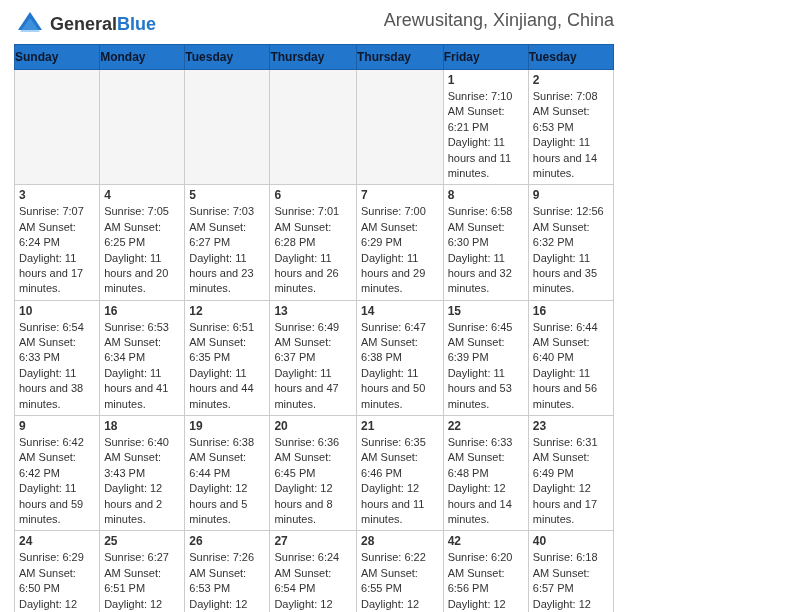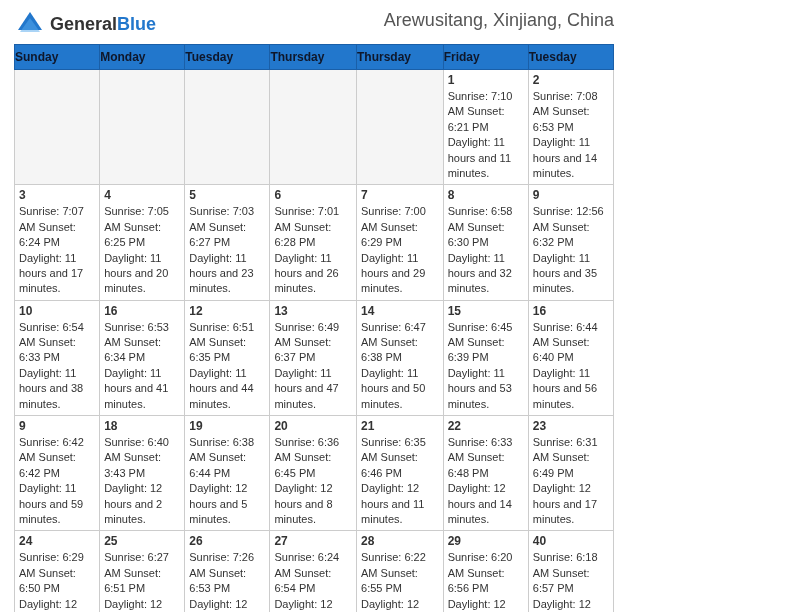--- a/index.html
+++ b/index.html
@@ -292,21 +292,21 @@
 Sunset: 6:54 PM
 Daylight: 12 hours and 30 minutes.</div>
           </td>
           <td>
             <span class="day-number">28</span>
             <div class="day-info">Sunrise: 6:22 AM
 Sunset: 6:55 PM
 Daylight: 12 hours and 33 minutes.</div>
           </td>
           <td>
-            <span class="day-number">29</span>
+            <span class="day-number">42</span>
             <div class="day-info">Sunrise: 6:20 AM
 Sunset: 6:56 PM
 Daylight: 12 hours and 36 minutes.</div>
           </td>
           <td>
             <span class="day-number">40</span>
             <div class="day-info">Sunrise: 6:18 AM
 Sunset: 6:57 PM
 Daylight: 12 hours and 39 minutes.</div>
           </td>

